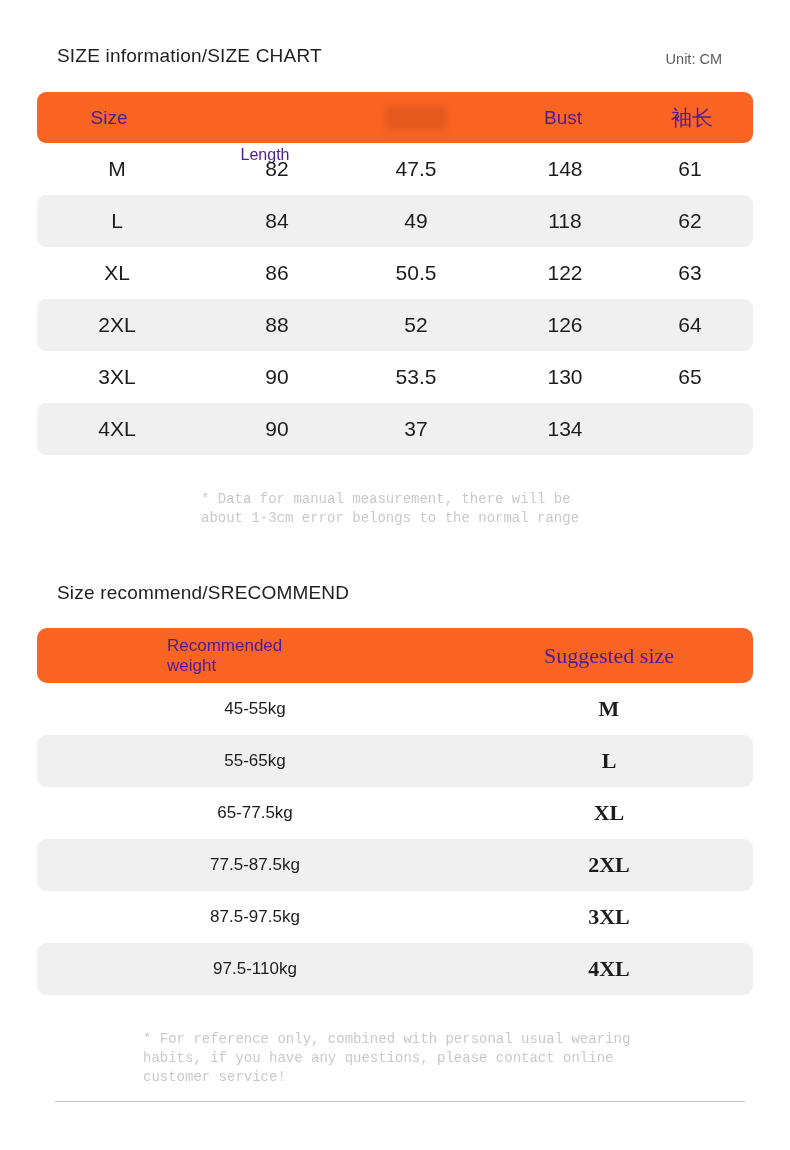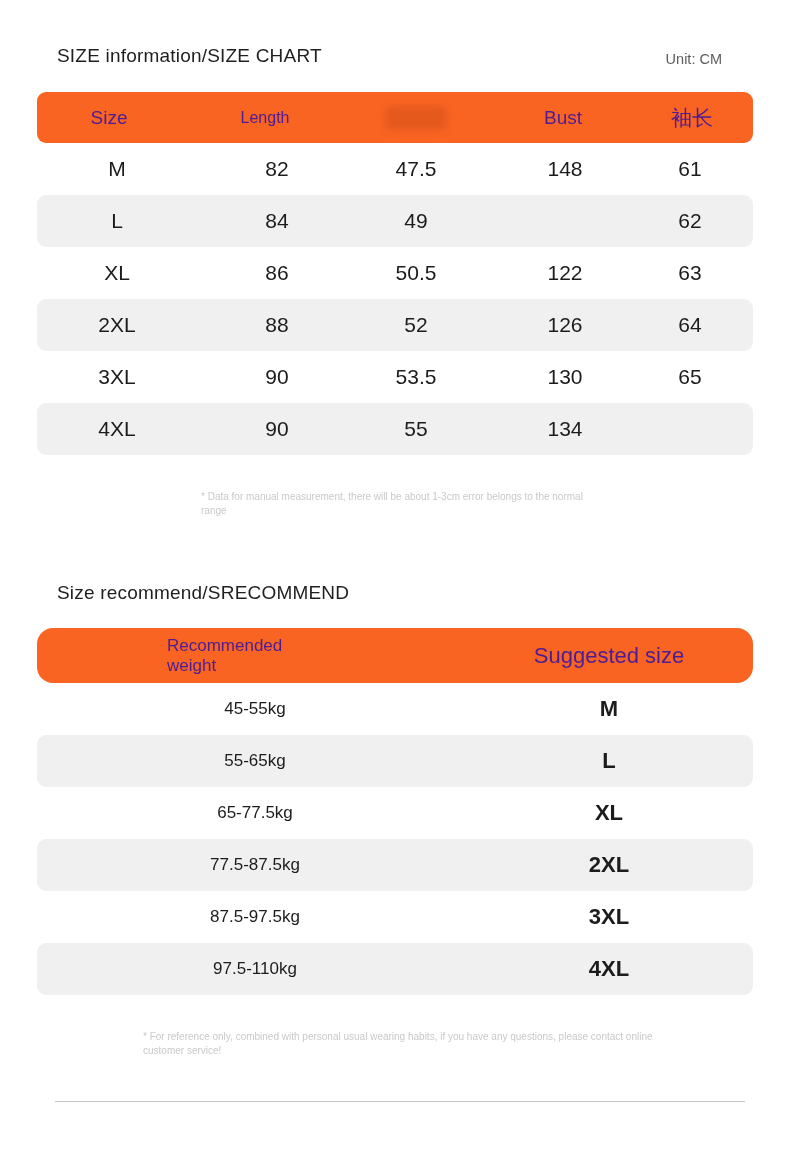--- a/index.html
+++ b/index.html
@@ -45,36 +45,36 @@
   }
   #table-size   { top: 92px; }
   #table-recommend { top: 628px; }
 
   .thead {
     background: #f96423;
     border-radius: 9px;
     height: 51px;
     position: relative;
   }
-  #table-recommend .thead { height: 55px; border-radius: 16px; }
+  #table-recommend .thead { height: 55px; border-radius: 10px; }
 
   .thead .cell {
     position: absolute;
     top: 0;
     height: 100%;
     display: flex;
     align-items: center;
     justify-content: center;
     color: #4c1d95;
     white-space: pre-line;
   }
 
   
   .h-size   { font-size: 19px; }
-  .h-length { font-size: 16px; }
+  .h-length { font-size: 16px; margin-top: 37px; }
   .h-smudge { font-size: 16px; }
   .h-bust   { font-size: 19px; }
   .h-cn     { font-size: 21px; font-family: Liberation Mono, monospace; }
 
   
   .smudge {
     width: 62px;
     height: 24px;
     border-radius: 4px;
     background: rgba(214, 80, 25, .55);
@@ -108,41 +108,42 @@
   .c4 { left: 598px; width: 110px; }
 
   
   .thead .c0 { left: 12px; }
   .thead .c1 { left: 148px; }
   .thead .c3 { left: 446px; }
   .thead .c4 { left: 600px; }
 
   
   .w0 { left: 88px;  width: 260px; font-size: 17px !important; }
-  .w1 { left: 462px; width: 220px; font-size: 22px !important; font-weight: 700; }
+  .w1 { left: 462px; width: 220px; font-size: 22px !important; font-weight: 700; font-family: Liberation Serif, serif; }
 
   #table-recommend .thead .w0 {
     left: 130px; width: 200px;
     justify-content: flex-start;
     font-size: 14.5px;
     line-height: 1.15;
     text-align: left;
   }
   #table-recommend .thead .w1 {
     left: 462px; width: 220px;
     font-size: 14.5px;
     font-weight: 400;
   }
 
   
   .footnote {
     position: absolute;
-    font-size: 10px;
+    font-size: 14px;
     line-height: 1.35;
     color: #c9c9c9;
+    font-family: Liberation Mono, monospace;
   }
   #footnote-measure  { left: 201px; top: 490px; width: 405px; }
   #footnote-reference{ left: 143px; top: 1030px; width: 512px; }
 
   .bottom-divider {
     position: absolute;
     left: 55px;
     top: 1101px;
     width: 690px;
     height: 1px;
@@ -171,20 +172,21 @@
     <div class="cell c1">82</div>
     <div class="cell c2">47.5</div>
     <div class="cell c3">148</div>
     <div class="cell c4">61</div>
   </div>
 
   <div class="trow alt">
     <div class="cell c0">L</div>
     <div class="cell c1">84</div>
     <div class="cell c2">49</div>
+    <div class="cell c3">118</div>
     <div class="cell c4">62</div>
   </div>
 
   <div class="trow">
     <div class="cell c0">XL</div>
     <div class="cell c1">86</div>
     <div class="cell c2">50.5</div>
     <div class="cell c3">122</div>
     <div class="cell c4">63</div>
   </div>
@@ -201,21 +203,21 @@
     <div class="cell c0">3XL</div>
     <div class="cell c1">90</div>
     <div class="cell c2">53.5</div>
     <div class="cell c3">130</div>
     <div class="cell c4">65</div>
   </div>
 
   <div class="trow alt">
     <div class="cell c0">4XL</div>
     <div class="cell c1">90</div>
-    <div class="cell c2">55</div>
+    <div class="cell c2">37</div>
     <div class="cell c3">134</div>
   </div>
 
 </div>
 
 <div class="footnote" id="footnote-measure">* Data for manual measurement, there will be about 1-3cm error belongs to the normal range</div>
 
 <div class="section-title" id="title-size-rec">Size recommend/SRECOMMEND</div>
 
 <div class="size-table" id="table-recommend">

